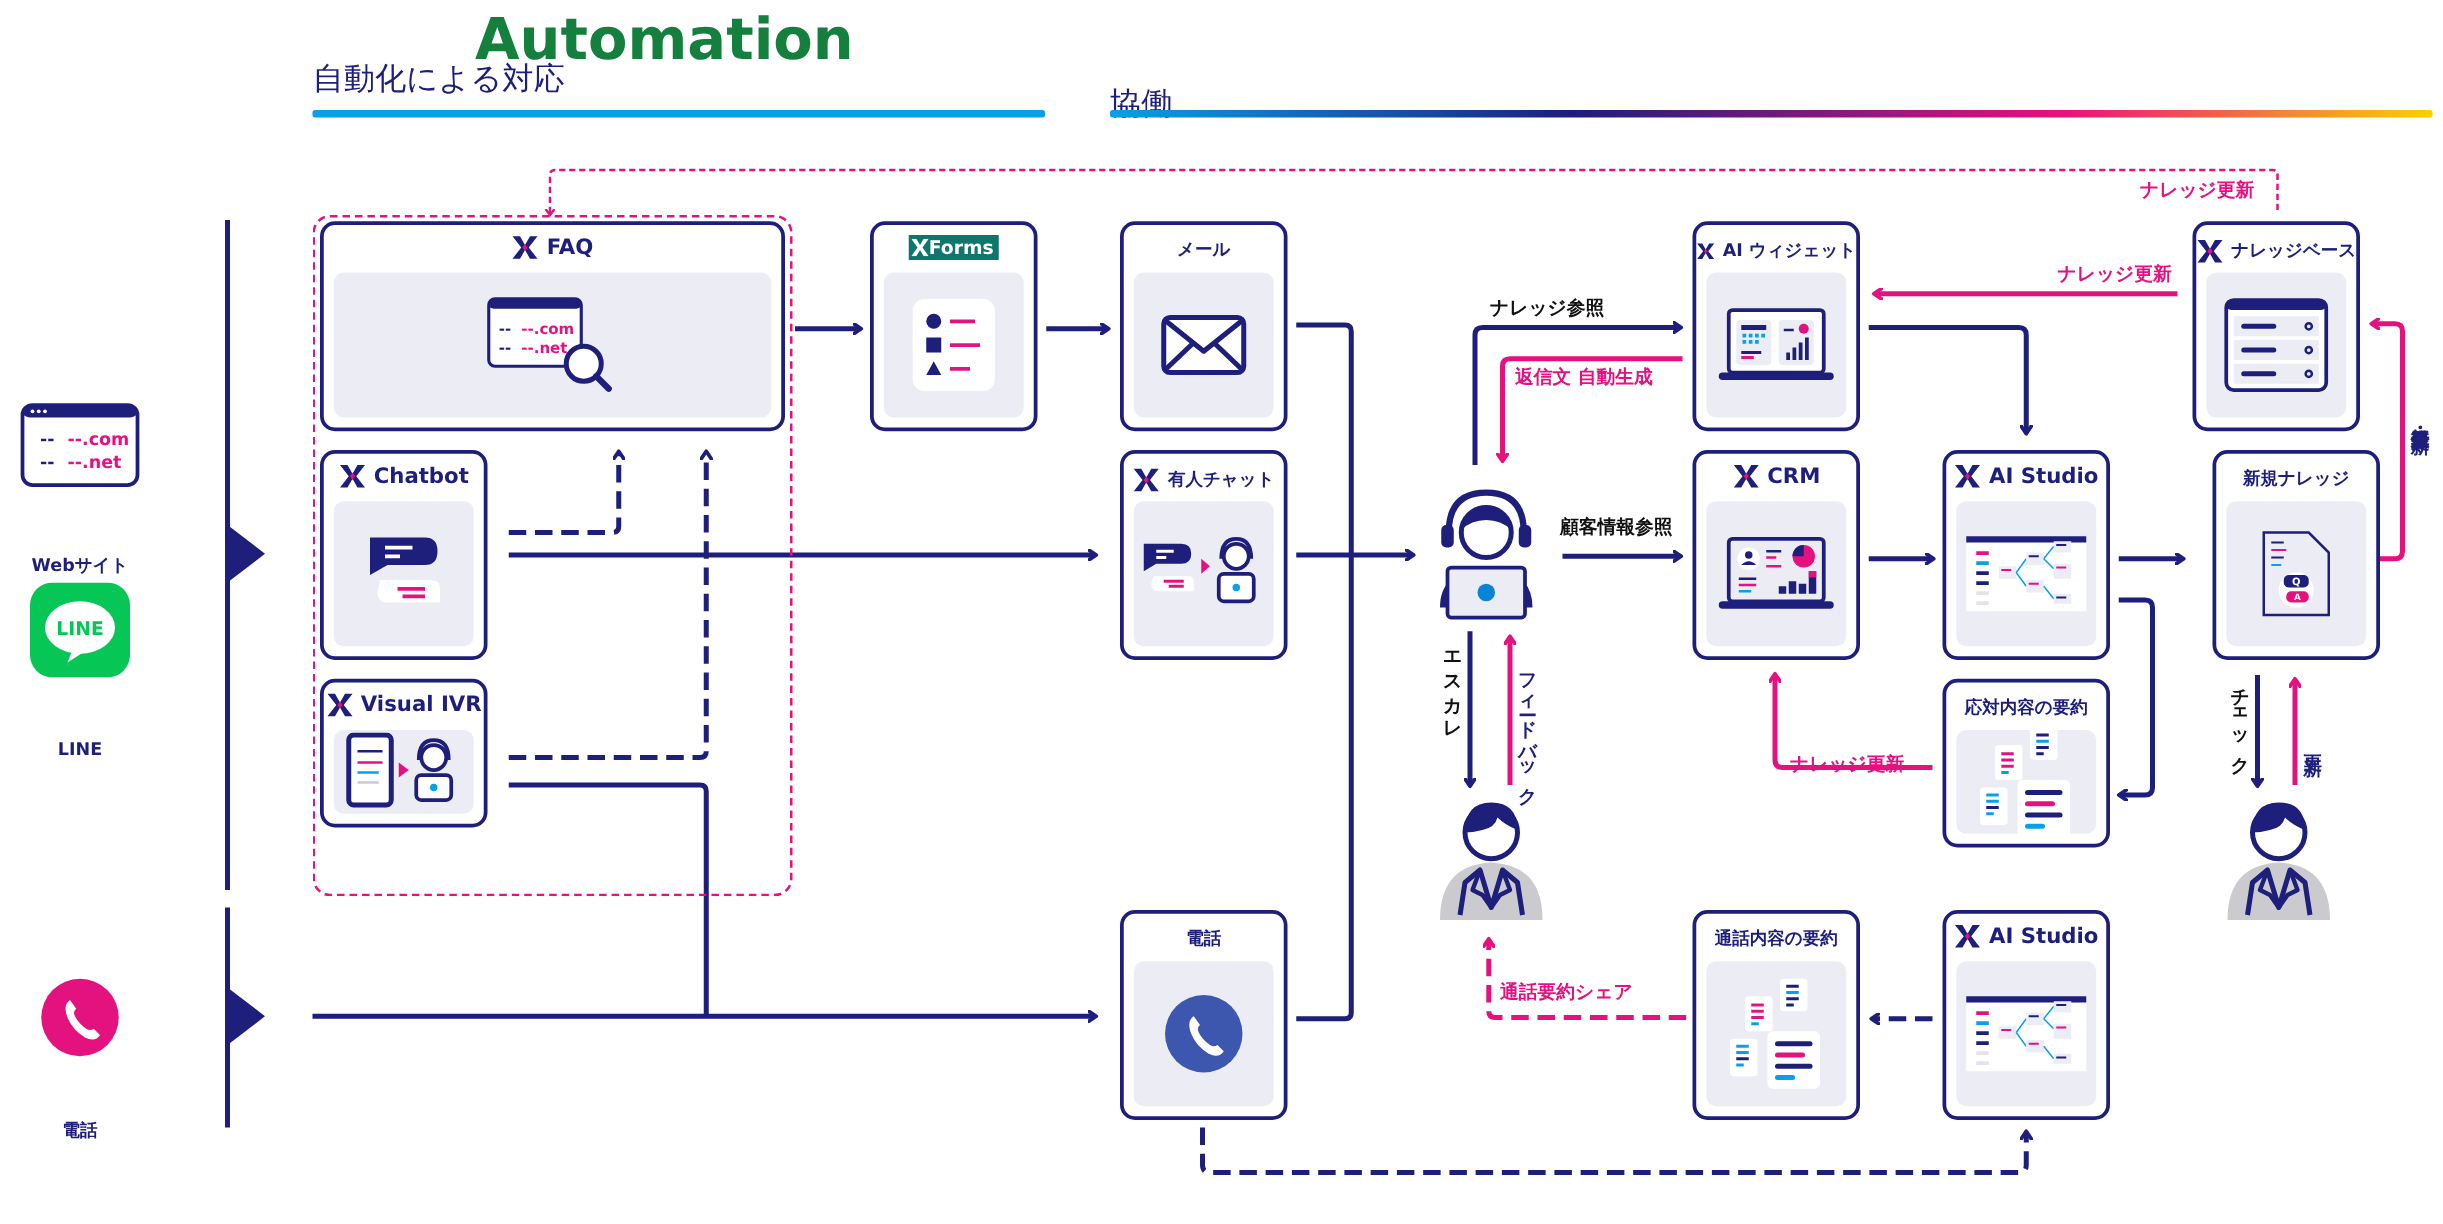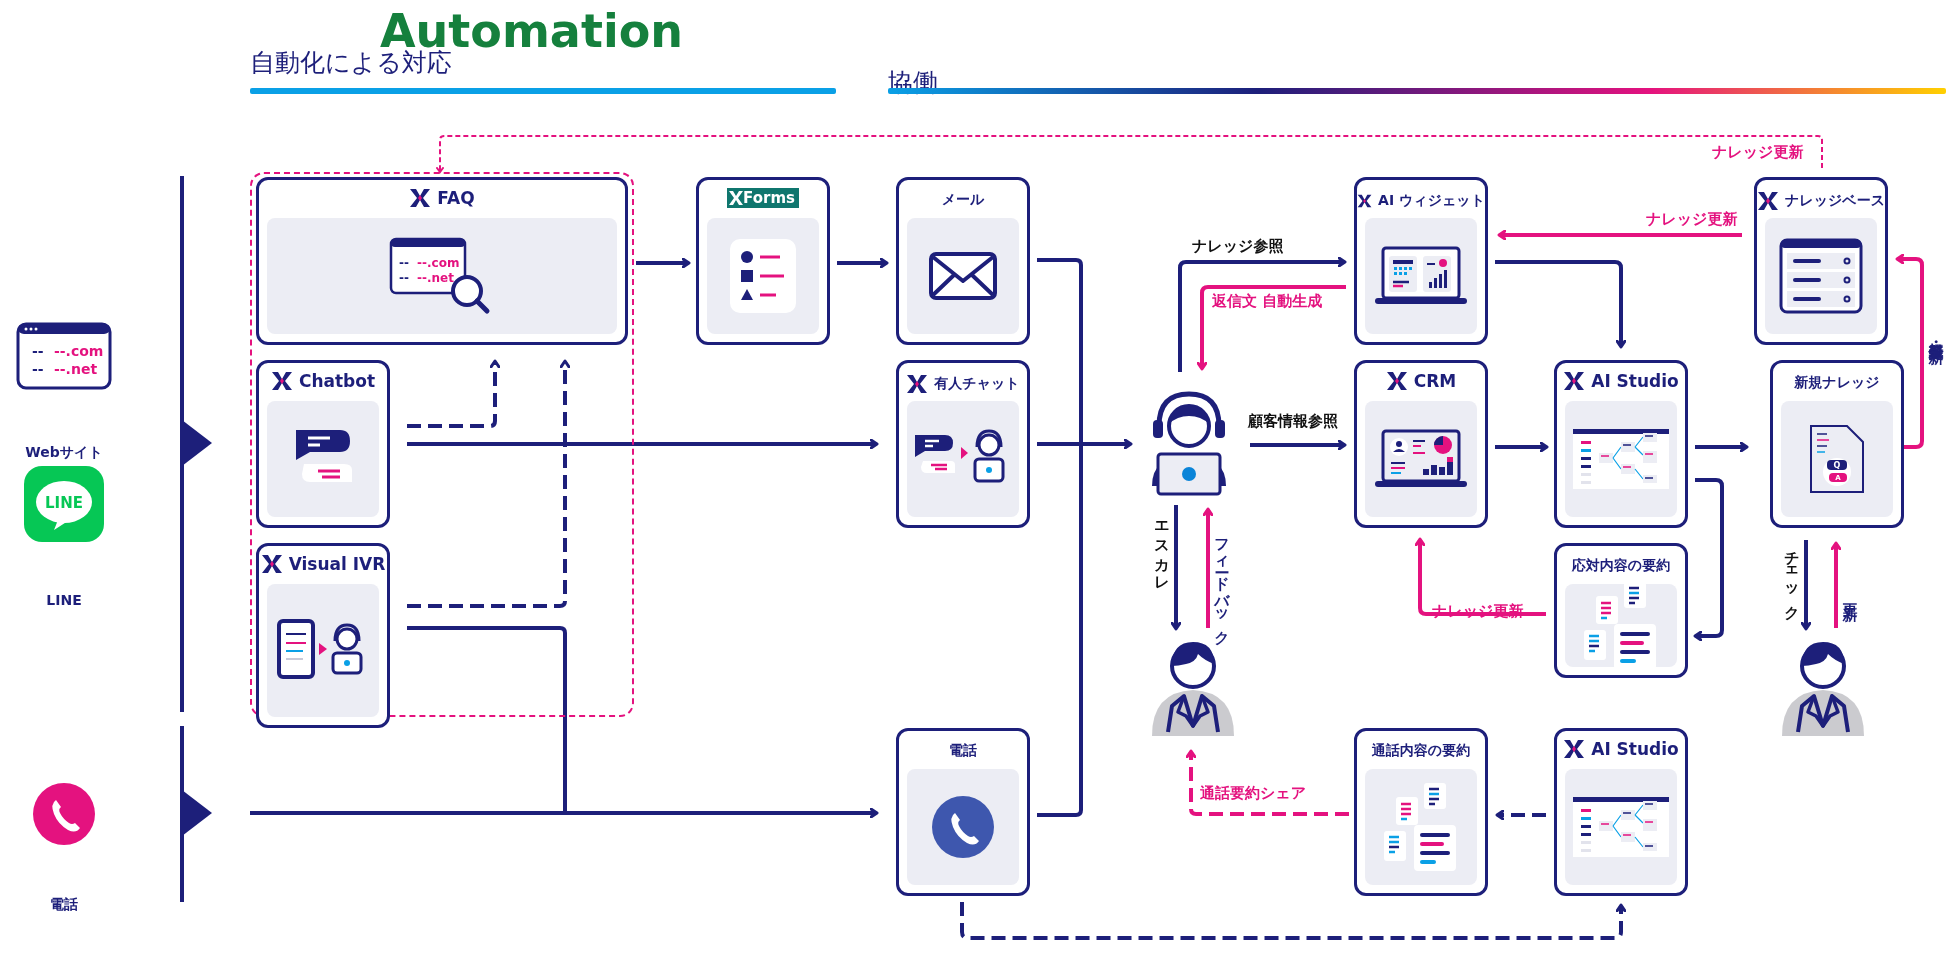--- a/index.html
+++ b/index.html
@@ -180,21 +180,21 @@
       <path d="M8,6 H52 Q62,6 62,17 Q62,28 52,28 H22 L8,36 Z" fill="#1d1f7a"></path>
       <line x1="20" y1="14" x2="42" y2="14" stroke="#fff" stroke-width="3"></line>
       <line x1="20" y1="21" x2="32" y2="21" stroke="#fff" stroke-width="3"></line>
       <path d="M16,40 H56 Q64,40 64,46 V58 H22 Q14,58 14,50 Z" fill="#fff"></path>
       <line x1="30" y1="47" x2="52" y2="47" stroke="#e4127f" stroke-width="3"></line>
       <line x1="34" y1="53" x2="52" y2="53" stroke="#e4127f" stroke-width="3"></line>
     </svg>
   </div>
 </div>
 
-<div class="card" style="left:256px; top:543px; width:134px; height:185px;">
+<div class="card" style="left:256px; top:543px; width:134px; height:119px;">
   <div class="title">
     <svg class="xlogo" viewBox="0 0 22 20">
         <path d="M1,1 H7 L11,8 L15,1 H21 L14,10 L21,19 H15 L11,12 L7,19 H1 L8,10 Z" fill="#1d1f7a"></path>
         <path d="M9,10 L11,7 L13,10 L11,13 Z" fill="#e4127f"></path>
       </svg>
     <span>Visual IVR</span>
   </div>
   <div class="well">
     <svg width="100" height="64" viewBox="0 0 100 64">
       <rect x="6" y="2" width="34" height="56" rx="4" fill="#fff" stroke="#1d1f7a" stroke-width="4"></rect>

